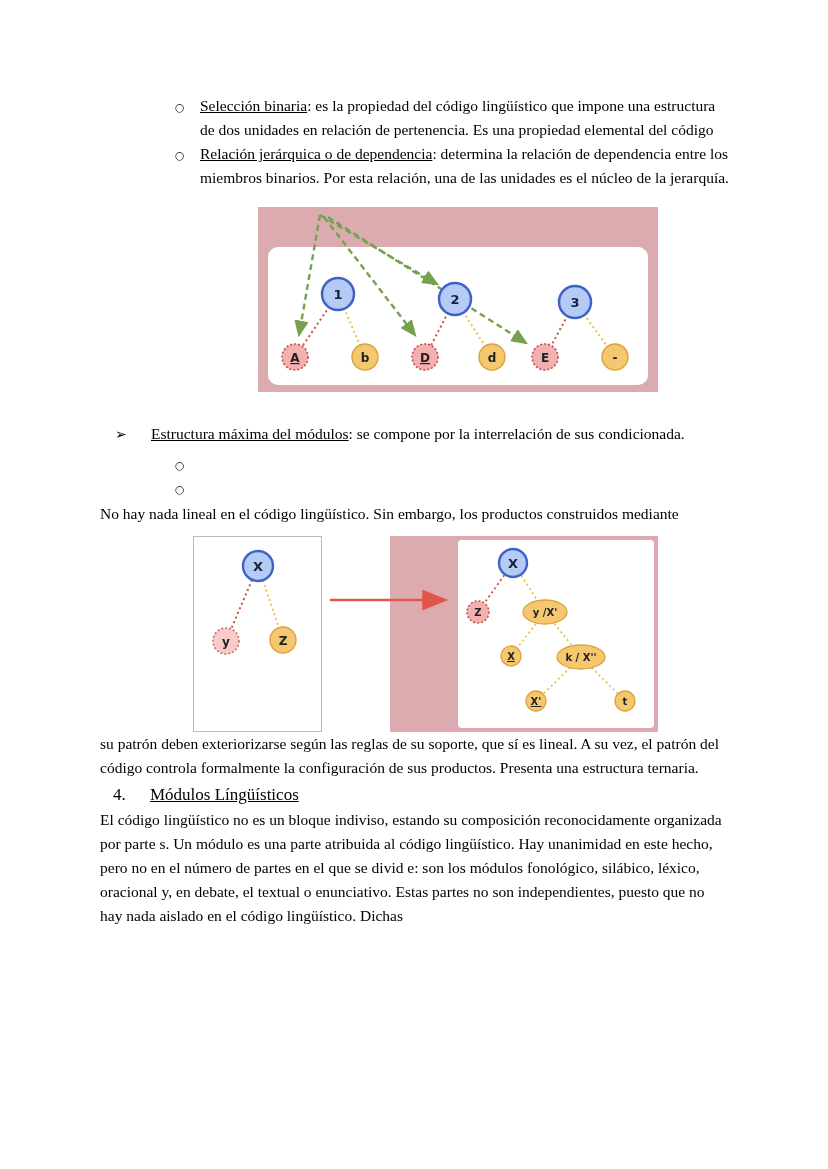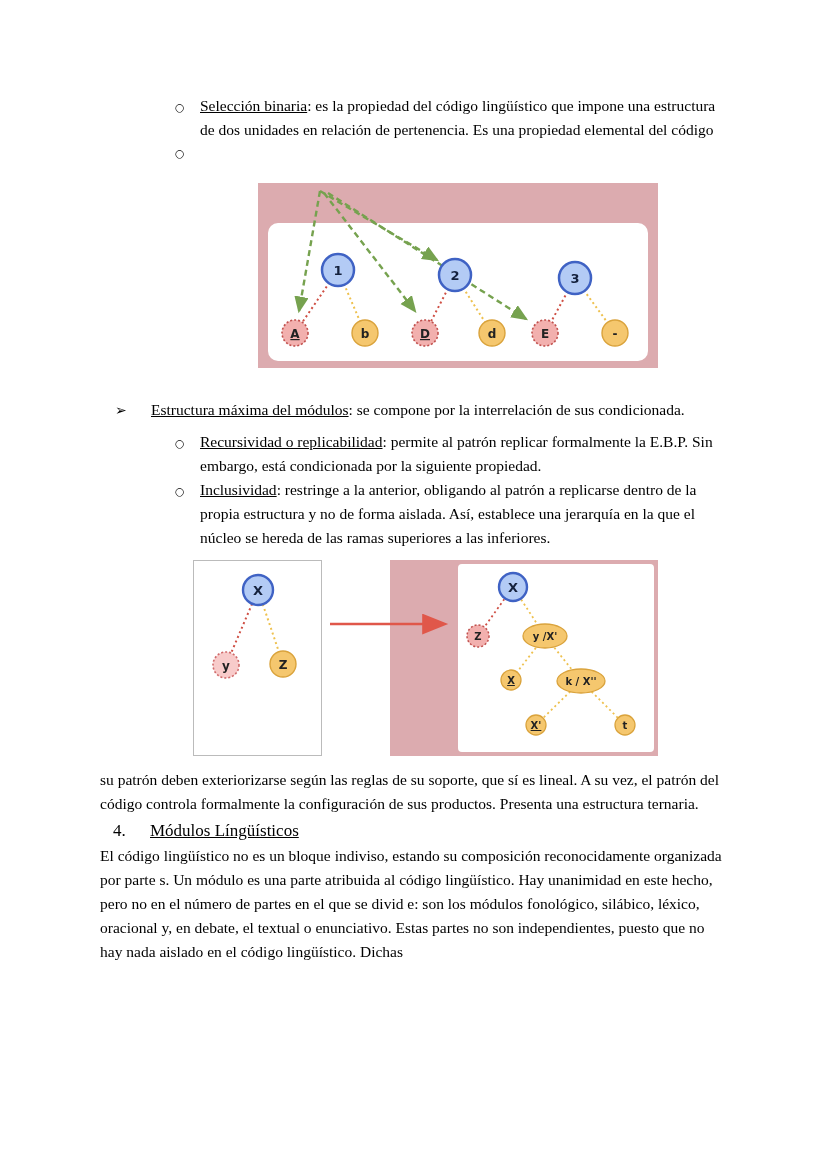--- a/index.html
+++ b/index.html
@@ -24,21 +24,21 @@
   .term { text-decoration:underline;font-family:Liberation Serif, serif; }
   .arrow-item { display:flex; align-items:baseline; padding-left:15px; margin-top:30px; }
   .amarker {
     width:36px; flex:none; font-size:14px;
     font-family:"DejaVu Sans","Liberation Sans",sans-serif;
   }
   .sub-list { margin-top:8px; }
   .diagram { display:block; }
   .d1 { margin:17px 0 0 158px; width:400px; height:185px; }
   .d2 { margin:10px 0 0 93px; width:465px; height:196px; }
-  .p2 { margin-top:12px; }
+  .p2 { }
   .heading {
     display:flex; align-items:baseline;
     padding-left:13px; margin-top:2px;
     font-size:17px; line-height:26px;
   }
   .hnum { width:37px; flex:none; }
   .htitle { text-decoration:underline; }
   
   .nlabel {
     font:bold 13px "DejaVu Sans","Liberation Sans",sans-serif;
@@ -59,20 +59,21 @@
 <div class="page">
   <div class="content">
 
     <ul class="blist">
       <li>
         <span class="marker">○</span>
         <span class="btext"><u class="term">Selección binaria</u><span>: es la propiedad del código lingüístico que impone una estructura de dos unidades en relación de pertenencia. Es una propiedad elemental del código</span></span>
       </li>
       <li>
         <span class="marker">○</span>
+        <span class="btext"><u class="term">Relación jerárquica o de dependencia</u><span>: determina la relación de dependencia entre los miembros binarios. Por esta relación, una de las unidades es el núcleo de la jerarquía.</span></span>
       </li>
     </ul>
 
     <div class="diagram d1">
       <svg width="400" height="185" viewBox="0 0 400 185">
         <defs>
           <marker id="ga" markerWidth="9" markerHeight="8" refX="6" refY="3" orient="auto">
             <path d="M0,0 L7,3 L0,6 Z" fill="#76a24f"></path>
           </marker>
           <marker id="ra" markerWidth="10" markerHeight="8" refX="7" refY="3" orient="auto">
@@ -121,28 +122,27 @@
     </div>
 
     <div class="arrow-item">
       <span class="amarker">➢</span>
       <span class="btext"><u class="term">Estructura máxima del módulos</u><span>: se compone por la interrelación de sus condicionada.</span></span>
     </div>
 
     <ul class="blist sub-list">
       <li>
         <span class="marker">○</span>
-        <span class="btext"><u class="term">Recursividad o replicabilidad</u><span>: permite al patrón replicar formalmente la E.B.P. Sin embargo, está condicionada por la siguiente propiedad.</span></span>
-      </li>
-      <li>
-        <span class="marker">○</span>
-        <span class="btext"><u class="term">Inclusividad</u><span>: restringe a la anterior, obligando al patrón a replicarse dentro de la propia estructura y no de forma aislada. Así, establece una jerarquía en la que el núcleo se hereda de las ramas superiores a las inferiores.</span></span>
+      </li>
+      <li>
+        <span class="marker">○</span>
       </li>
     </ul>
 
+    <p class="para">No hay nada lineal en el código lingüístico. Sin embargo, los productos construidos mediante</p>
 
     <div class="diagram d2">
       <svg width="465" height="196" viewBox="0 0 465 196">
         <rect x="197" y="0" width="268" height="196" fill="#dcabaf"></rect>
         <rect x="0.5" y="0.5" width="128" height="195" fill="#ffffff" stroke="#bbbbbb"></rect>
         <rect x="265" y="4" width="196" height="188" rx="4" fill="#ffffff"></rect>
 
         <g stroke-width="2">
           <line x1="65" y1="30" x2="33" y2="105" stroke="#cf4f44" stroke-dasharray="2,3"></line>
           <line x1="65" y1="30" x2="90" y2="104" stroke="#eec14f" stroke-dasharray="2,3"></line>

